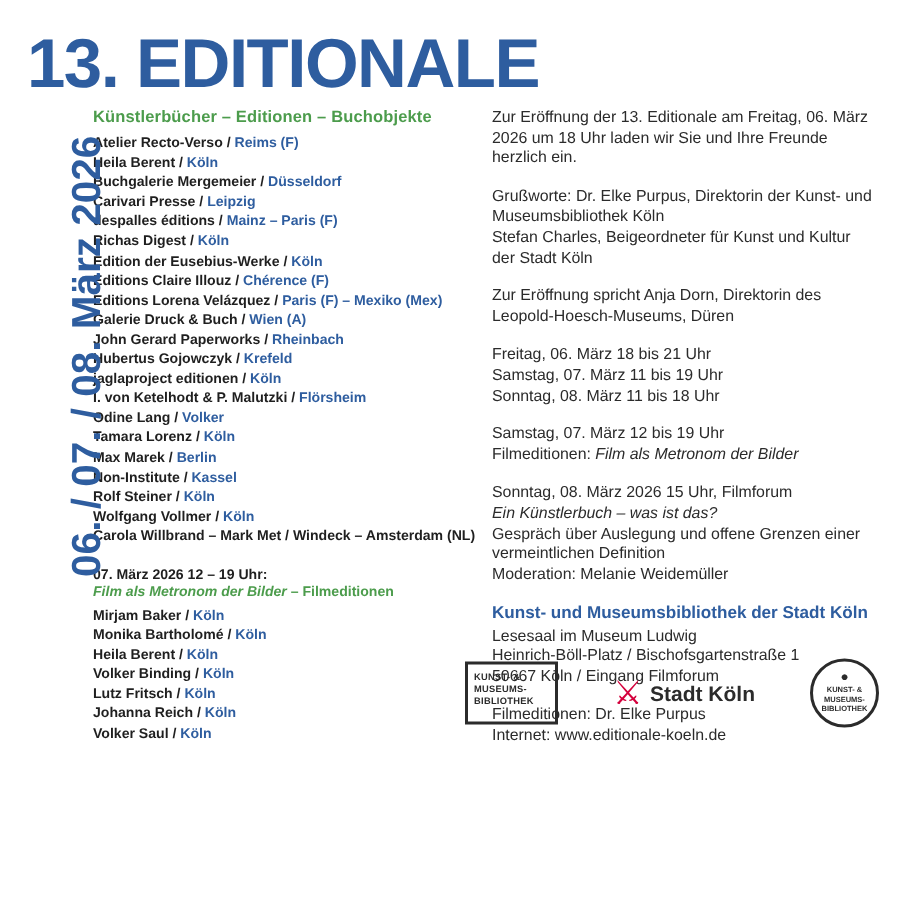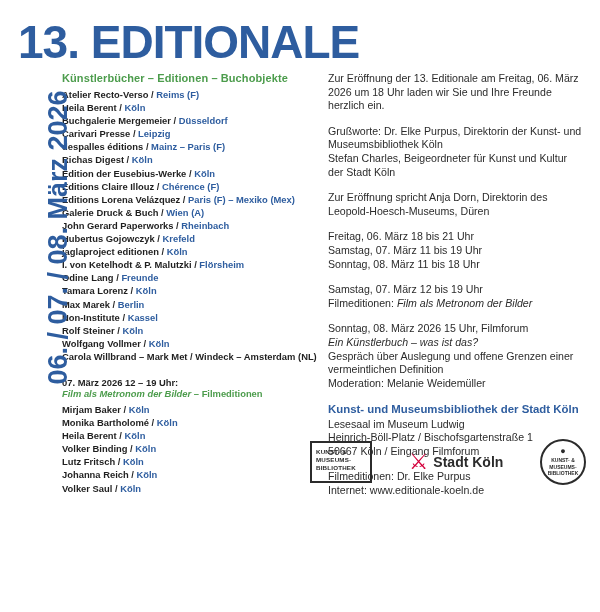--- a/index.html
+++ b/index.html
@@ -202,21 +202,21 @@
         <li><span>despalles éditions</span> / <span class="loc">Mainz – Paris (F)</span></li>
         <li><span>Richas Digest</span> / <span class="loc">Köln</span></li>
         <li><span>Edition der Eusebius-Werke</span> / <span class="loc">Köln</span></li>
         <li><span>Editions Claire Illouz</span> / <span class="loc">Chérence (F)</span></li>
         <li><span>Editions Lorena Velázquez</span> / <span class="loc">Paris (F) – Mexiko (Mex)</span></li>
         <li><span>Galerie Druck &amp; Buch</span> / <span class="loc">Wien (A)</span></li>
         <li><span>John Gerard Paperworks</span> / <span class="loc">Rheinbach</span></li>
         <li><span>Hubertus Gojowczyk</span> / <span class="loc">Krefeld</span></li>
         <li><span>jaglaproject editionen</span> / <span class="loc">Köln</span></li>
         <li><span>I. von Ketelhodt &amp; P. Malutzki</span> / <span class="loc">Flörsheim</span></li>
-        <li><span>Odine Lang</span> / <span class="loc">Freunde</span></li>
+        <li><span>Odine Lang</span> / <span class="loc">Volker</span></li>
         <li><span>Tamara Lorenz</span> / <span class="loc">Köln</span></li>
         <li><span>Max Marek</span> / <span class="loc">Berlin</span></li>
         <li><span>Non-Institute</span> / <span class="loc">Kassel</span></li>
         <li><span>Rolf Steiner</span> / <span class="loc">Köln</span></li>
         <li><span>Wolfgang Vollmer</span> / <span class="loc">Köln</span></li>
         <li><span>Carola Willbrand – Mark Met / Windeck – Amsterdam (NL)</span></li>
       </ul>
 
       <div class="sub-head">07. März 2026 12 – 19 Uhr:</div>
       <div class="sub-head2"><span class="italic">Film als Metronom der Bilder</span><span> – Filmeditionen</span></div>

